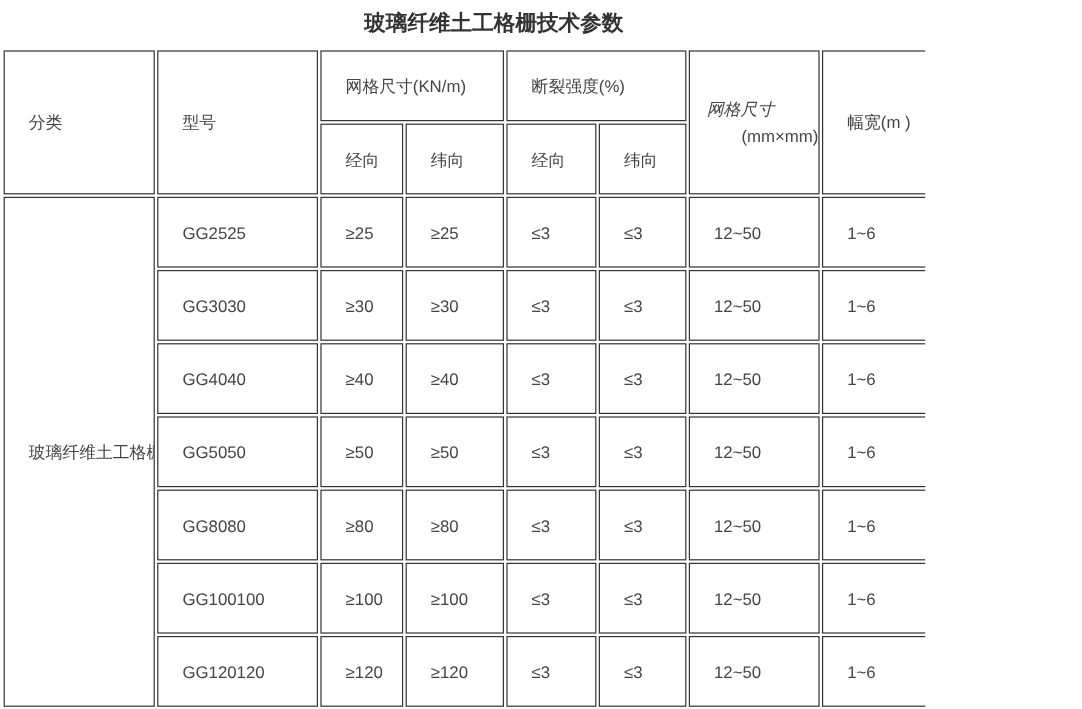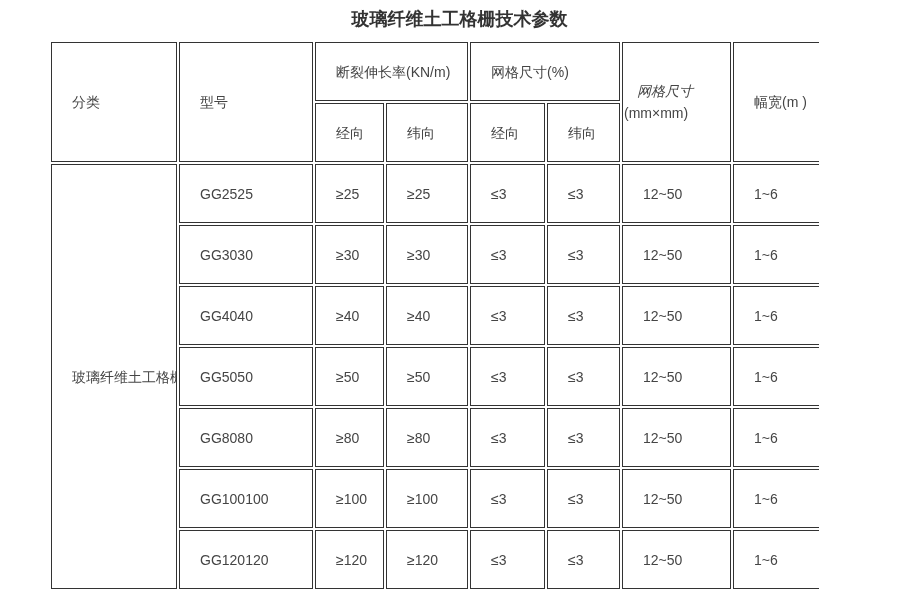--- a/index.html
+++ b/index.html
@@ -7,21 +7,20 @@
     padding: 0;
     background: #ffffff;
     width: 902px;
     font-family: "Liberation Sans", "DejaVu Sans", sans-serif;
   }
   .page {
     width: 771px;
     height: 591px;
     background: #ffffff;
     overflow: hidden;
-    margin-left: 48px;
   }
   .title {
     text-align: center;
     font-weight: bold;
     font-size: 18px;
     color: #333333;
     padding: 7px 0 9px 52px;
     line-height: 24px;
   }
   table.spec {
@@ -44,21 +43,21 @@
     padding: 0;
     height: 59px;
     line-height: 22px;
     overflow: hidden;
     white-space: nowrap;
   }
   table.spec td.span-cell { height: auto; }
   td.cat-span { text-indent: 2px; }
   td.mesh-h { white-space: normal; }
   .mesh-l1 { text-indent: 14px; font-style: italic; }
-  .mesh-l2 { text-indent: 1px; }
+  .mesh-l2 { text-indent: 1px; text-align: right; }
 </style>
 </head>
 <body>
 
 <div class="page">
 
   <div class="title">玻璃纤维土工格栅技术参数</div>
 
   <table class="spec">
     <colgroup>
@@ -69,22 +68,22 @@
       <col style="width:75px">
       <col style="width:73px">
       <col style="width:109px">
       <col style="width:211px">
     </colgroup>
 
     <tbody>
         <tr>
       <td rowspan="2" class="span-cell">分类</td>
       <td rowspan="2" class="span-cell">型号</td>
-      <td colspan="2">断裂伸长率(KN/m)</td>
-      <td colspan="2">网格尺寸(%)</td>
+      <td colspan="2">网格尺寸(KN/m)</td>
+      <td colspan="2">断裂强度(%)</td>
       <td rowspan="2" class="span-cell mesh-h">
         <div class="mesh-l1">网格尺寸</div>
         <div class="mesh-l2">(mm×mm)</div>
       </td>
       <td rowspan="2" class="span-cell">幅宽(m )</td>
     </tr>
 
     <tr>
       <td>经向</td>
       <td>纬向</td>

